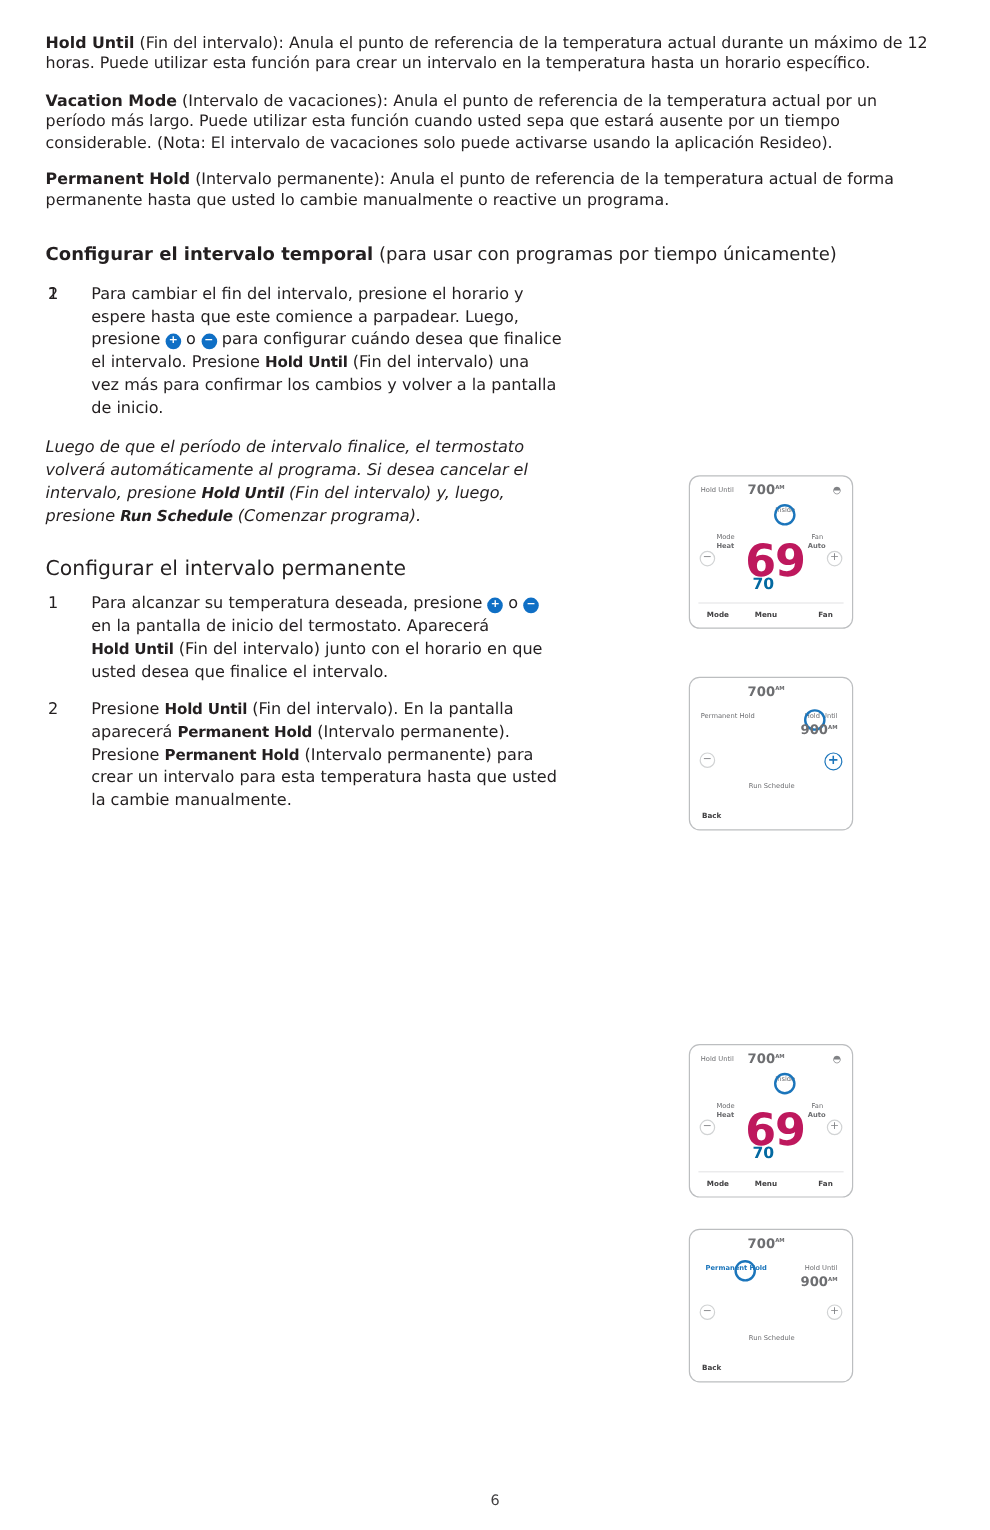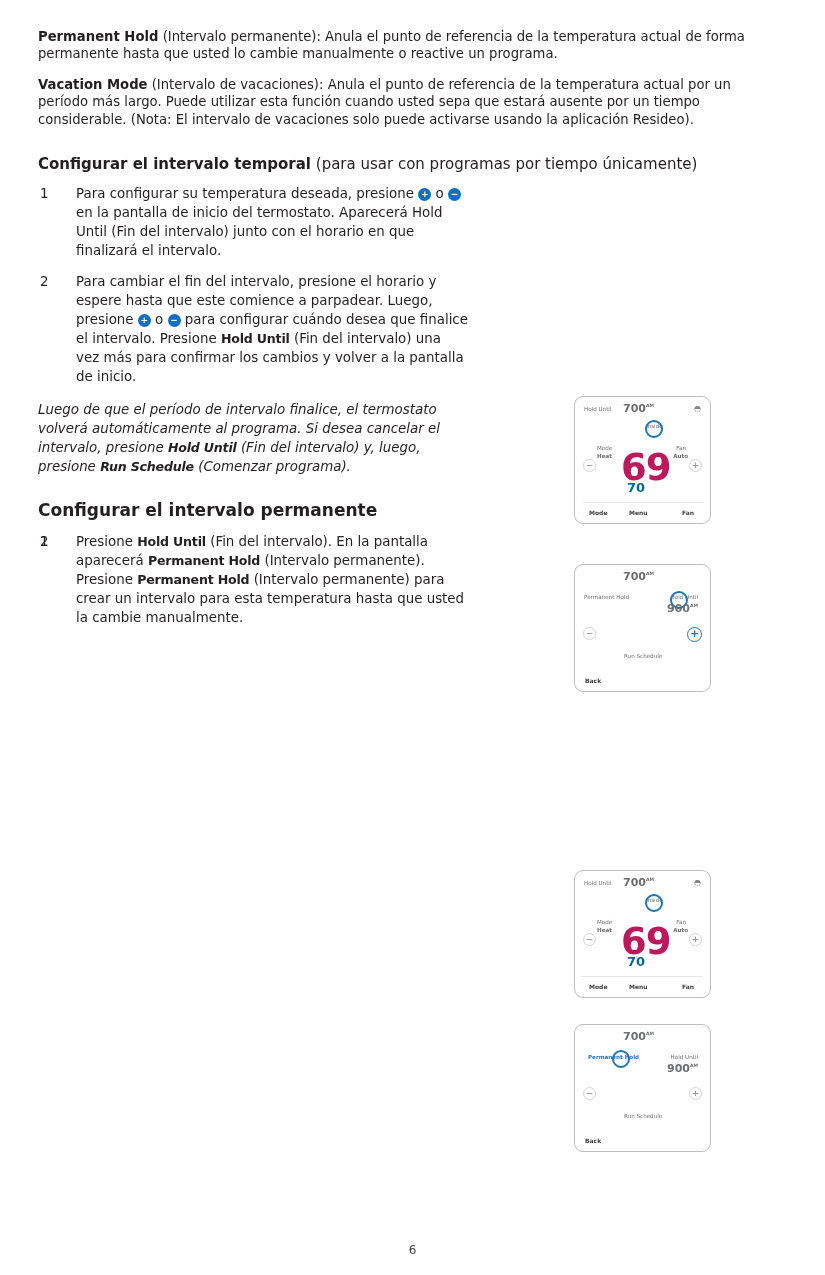--- a/index.html
+++ b/index.html
@@ -39,21 +39,21 @@
   h2.section {
     font-size: 15px;
     font-weight: bold;
     margin: 26px 0 8px 0;
     line-height: 1.45;
     max-width: 760px;
   }
   h2.section .reg { font-weight: normal; }
   h2.section2 {
     font-size: 17px;
-    font-weight: bold;
+    font-weight: normal;
     margin: 24px 0 10px 0;
   }
   .col-left {
     width: 430px;
   }
   ol.steps {
     list-style: none;
     margin: 0;
     padding: 0;
   }
@@ -200,46 +200,47 @@
     color: #414042;
   }
 </style>
 </head>
 <body>
 
 <div class="page">
 
 
   <div>
+    <p class="body"><span class="b">Hold Until</span><span> (Fin del intervalo): Anula el punto de referencia de la temperatura actual durante un máximo de 12 horas. Puede utilizar esta función para crear un intervalo en la temperatura hasta un horario específico.</span></p>
+    <p class="body"><span class="b">Vacation Mode</span><span> (Intervalo de vacaciones): Anula el punto de referencia de la temperatura actual por un período más largo. Puede utilizar esta función cuando usted sepa que estará ausente por un tiempo considerable. (Nota: El intervalo de vacaciones solo puede activarse usando la aplicación Resideo).</span></p>
     <p class="body"><span class="b">Permanent Hold</span><span> (Intervalo permanente): Anula el punto de referencia de la temperatura actual de forma permanente hasta que usted lo cambie manualmente o reactive un programa.</span></p>
-    <p class="body"><span class="b">Vacation Mode</span><span> (Intervalo de vacaciones): Anula el punto de referencia de la temperatura actual por un período más largo. Puede utilizar esta función cuando usted sepa que estará ausente por un tiempo considerable. (Nota: El intervalo de vacaciones solo puede activarse usando la aplicación Resideo).</span></p>
   </div>
 
   <h2 class="section"><span>Configurar el intervalo temporal</span><span class="reg"> (para usar con programas por tiempo únicamente)</span></h2>
 
   <div class="col-left">
     <ol class="steps">
       <li>
         <span class="num">1</span>
-        <span class="step-body">Para configurar su temperatura deseada, presione <span class="plusmin">+</span> o <span class="plusmin">−</span> en la pantalla de inicio del termostato. Aparecerá Hold Until (Fin del intervalo) junto con el horario en que finalizará el intervalo.</span>
       </li>
       <li>
         <span class="num">2</span>
         <span class="step-body">Para cambiar el fin del intervalo, presione el horario y espere hasta que este comience a parpadear. Luego, presione <span class="plusmin">+</span> o <span class="plusmin">−</span> para configurar cuándo desea que finalice el intervalo. Presione <span class="btn-inline">Hold Until</span> (Fin del intervalo) una vez más para confirmar los cambios y volver a la pantalla de inicio.</span>
       </li>
     </ol>
     <p class="note">Luego de que el período de intervalo finalice, el termostato volverá automáticamente al programa. Si desea cancelar el intervalo, presione <span class="btn-inline">Hold Until</span> (Fin del intervalo) y, luego, presione <span class="btn-inline">Run Schedule</span> (Comenzar programa).</p>
   </div>
 
   <h2 class="section2">Configurar el intervalo permanente</h2>
 
   <div class="col-left">
     <ol class="steps">
       <li>
         <span class="num">1</span>
+        <span class="step-body">Para alcanzar su temperatura deseada, presione <span class="plusmin">+</span> o <span class="plusmin">−</span> en la pantalla de inicio del termostato. Aparecerá <span class="btn-inline">Hold Until</span> (Fin del intervalo) junto con el horario en que usted desea que finalice el intervalo.</span>
       </li>
       <li>
         <span class="num">2</span>
         <span class="step-body">Presione <span class="btn-inline">Hold Until</span> (Fin del intervalo). En la pantalla aparecerá <span class="btn-inline">Permanent Hold</span> (Intervalo permanente). Presione <span class="btn-inline">Permanent Hold</span> (Intervalo permanente) para crear un intervalo para esta temperatura hasta que usted la cambie manualmente.</span>
       </li>
     </ol>
   </div>
 
   <div class="thermo" style="left:574px; top:396px;">
     <div class="scr">

